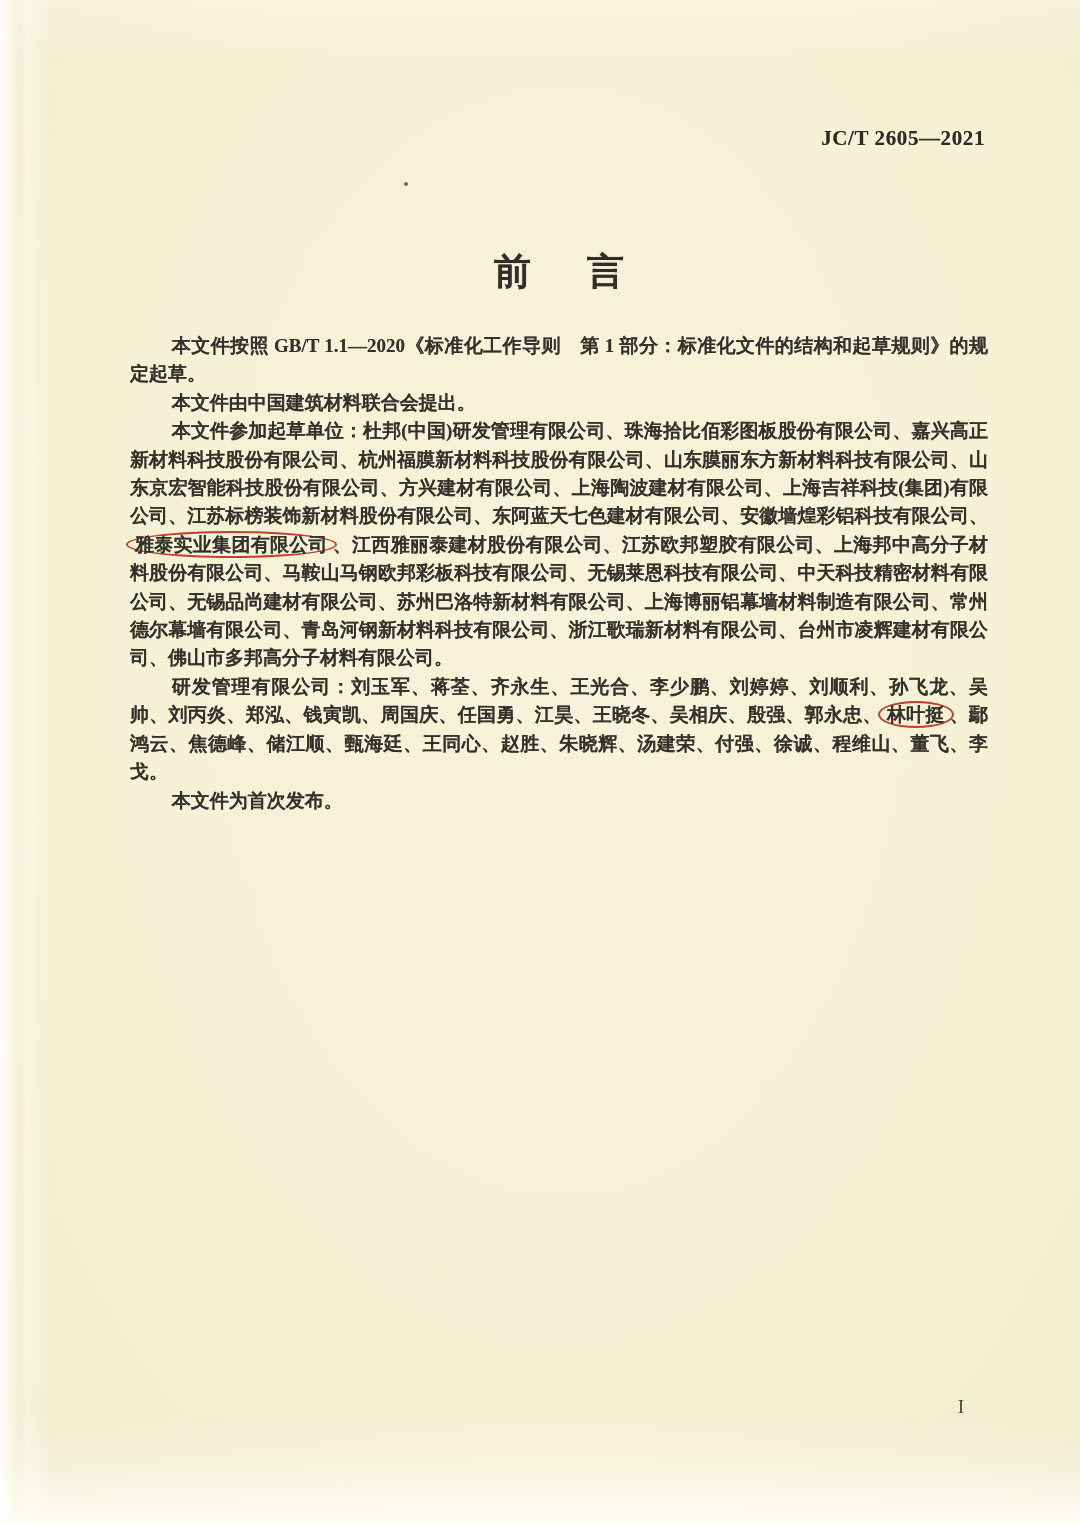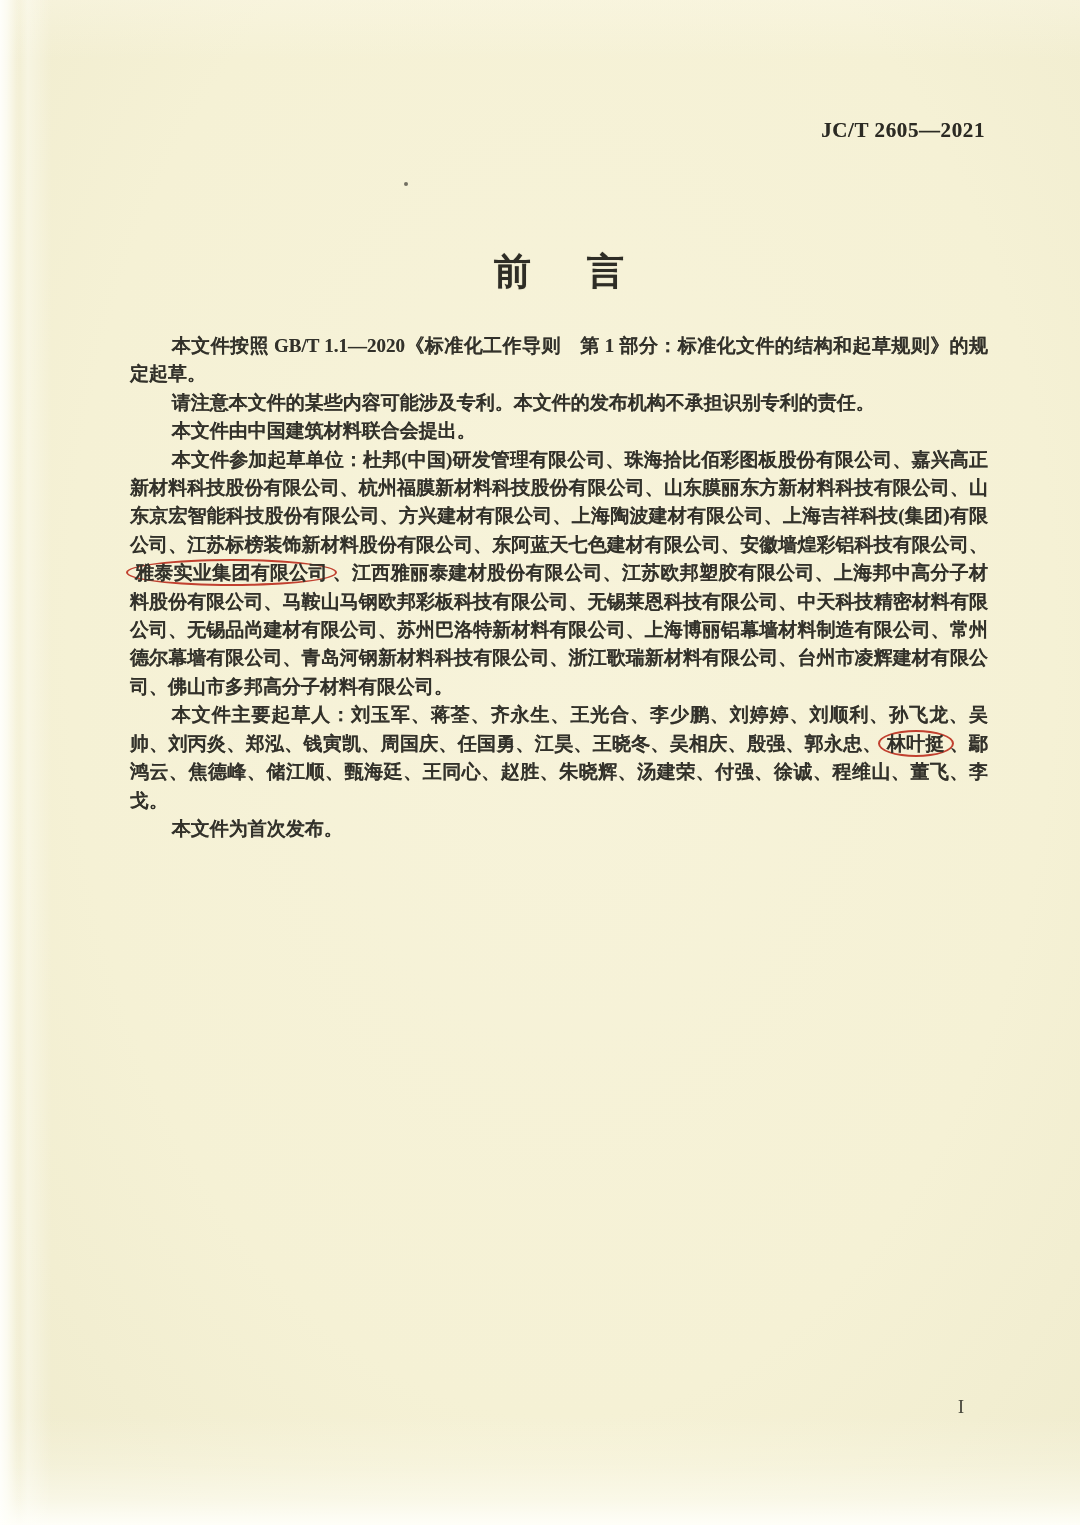--- a/index.html
+++ b/index.html
@@ -24,21 +24,21 @@
       linear-gradient(90deg, rgba(255,255,255,0) 16px, rgba(255,255,250,0.40) 28px, rgba(255,255,255,0) 52px),
       
       linear-gradient(0deg, rgba(255,255,250,0.95) 0px, rgba(255,255,248,0.55) 26px, rgba(255,255,246,0.25) 60px, rgba(255,255,246,0) 110px),
       
       linear-gradient(180deg, rgba(253,250,236,0.35) 0px, rgba(253,250,236,0) 60px),
       
       radial-gradient(ellipse at 52% 42%, #f7f3da 0%, var(--paper) 62%, #efebcd 100%);
   }
   .header-code {
     position: absolute;
-    top: 118px;
+    top: 126px;
     right: 95px;
     font-size: 21px;
     font-weight: 700;
     letter-spacing: 0.6px;
     color: #2c2b24;
     text-shadow: 0 0 0.6px rgba(44,43,36,0.55);
   }
   .page-title {
     position: absolute;
     top: 247px;
@@ -100,22 +100,21 @@
   <div class="header-code">JC/T 2605—2021</div>
 
   <div class="ink-dot"></div>
 
   <div class="page-title">
     <span class="tchar">前</span><span class="tchar">言</span>
   </div>
 
   <div class="content">
     <p>本文件按照 GB/T 1.1—2020《标准化工作导则　第 1 部分：标准化文件的结构和起草规则》的规定起草。</p>
-    <p>请注意本文件的某些内容可能涉及专利。本文件的发布机构不承担识别专利的责任。</p>
     <p>本文件由中国建筑材料联合会提出。</p>
     <p><span>本文件参加起草单位：杜邦(中国)研发管理有限公司、珠海拾比佰彩图板股份有限公司、嘉兴高正新材料科技股份有限公司、杭州福膜新材料科技股份有限公司、山东膜丽东方新材料科技有限公司、山东京宏智能科技股份有限公司、方兴建材有限公司、上海陶波建材有限公司、上海吉祥科技(集团)有限公司、江苏标榜装饰新材料股份有限公司、东阿蓝天七色建材有限公司、安徽墙煌彩铝科技有限公司、</span><span class="red-oval">雅泰实业集团有限公司</span><span>、江西雅丽泰建材股份有限公司、江苏欧邦塑胶有限公司、上海邦中高分子材料股份有限公司、马鞍山马钢欧邦彩板科技有限公司、无锡莱恩科技有限公司、中天科技精密材料有限公司、无锡品尚建材有限公司、苏州巴洛特新材料有限公司、上海博丽铝幕墙材料制造有限公司、常州德尔幕墙有限公司、青岛河钢新材料科技有限公司、浙江歌瑞新材料有限公司、台州市凌辉建材有限公司、佛山市多邦高分子材料有限公司。</span></p>
-    <p><span>本文件主要起草人：刘玉军、蒋荃、齐永生、王光合、李少鹏、刘婷婷、刘顺利、孙飞龙、吴帅、刘丙炎、郑泓、钱寅凯、周国庆、任国勇、江昊、王晓冬、吴相庆、殷强、郭永忠、</span><span class="red-oval">林叶挺</span><span>、鄢鸿云、焦德峰、储江顺、甄海廷、王同心、赵胜、朱晓辉、汤建荣、付强、徐诚、程维山、董飞、李戈。</span></p>
+    <p><span>研发管理有限公司：刘玉军、蒋荃、齐永生、王光合、李少鹏、刘婷婷、刘顺利、孙飞龙、吴帅、刘丙炎、郑泓、钱寅凯、周国庆、任国勇、江昊、王晓冬、吴相庆、殷强、郭永忠、</span><span class="red-oval">林叶挺</span><span>、鄢鸿云、焦德峰、储江顺、甄海廷、王同心、赵胜、朱晓辉、汤建荣、付强、徐诚、程维山、董飞、李戈。</span></p>
     <p>本文件为首次发布。</p>
   </div>
 
   <div class="page-number">I</div>
 
 </div>
 
 </body></html>

